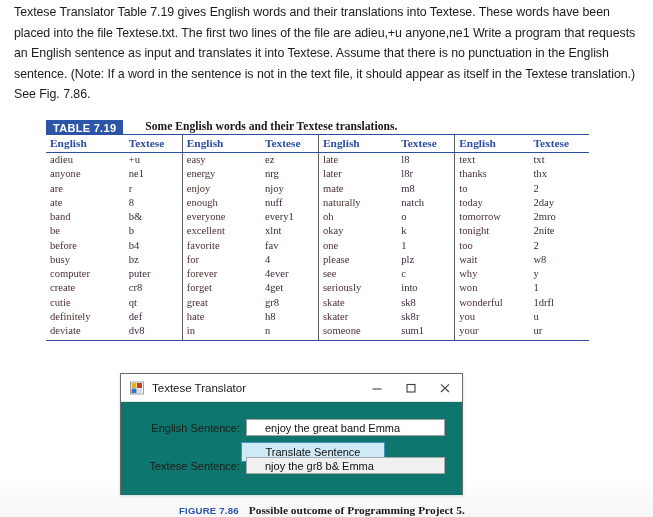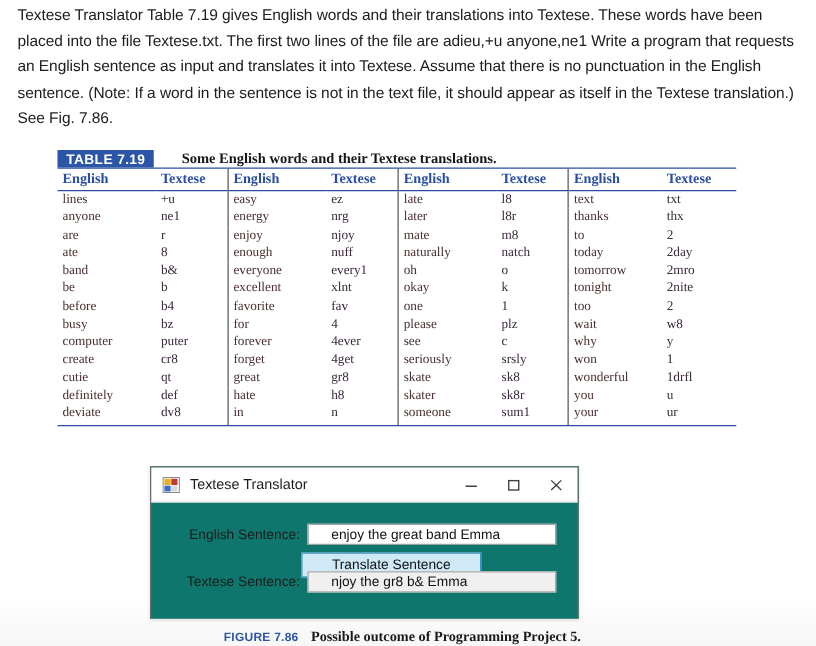--- a/index.html
+++ b/index.html
@@ -262,21 +262,21 @@
         <th class="grp-div">English</th>
         <th>Textese</th>
         <th class="grp-div">English</th>
         <th>Textese</th>
         <th class="grp-div">English</th>
         <th>Textese</th>
       </tr>
     </thead>
     <tbody id="tbl-body">
         <tr>
-          <td class="eng">lines</td>
+          <td class="eng">adieu</td>
           <td class="tex">+u</td>
           <td class="eng grp-div">easy</td>
           <td class="tex">ez</td>
           <td class="eng grp-div">late</td>
           <td class="tex">l8</td>
           <td class="eng grp-div">text</td>
           <td class="tex">txt</td>
         </tr>
         <tr>
           <td class="eng">anyone</td>
@@ -357,21 +357,21 @@
           <td class="tex">c</td>
           <td class="eng grp-div">why</td>
           <td class="tex">y</td>
         </tr>
         <tr>
           <td class="eng">create</td>
           <td class="tex">cr8</td>
           <td class="eng grp-div">forget</td>
           <td class="tex">4get</td>
           <td class="eng grp-div">seriously</td>
-          <td class="tex">srsly</td>
+          <td class="tex">into</td>
           <td class="eng grp-div">won</td>
           <td class="tex">1</td>
         </tr>
         <tr>
           <td class="eng">cutie</td>
           <td class="tex">qt</td>
           <td class="eng grp-div">great</td>
           <td class="tex">gr8</td>
           <td class="eng grp-div">skate</td>
           <td class="tex">sk8</td>

